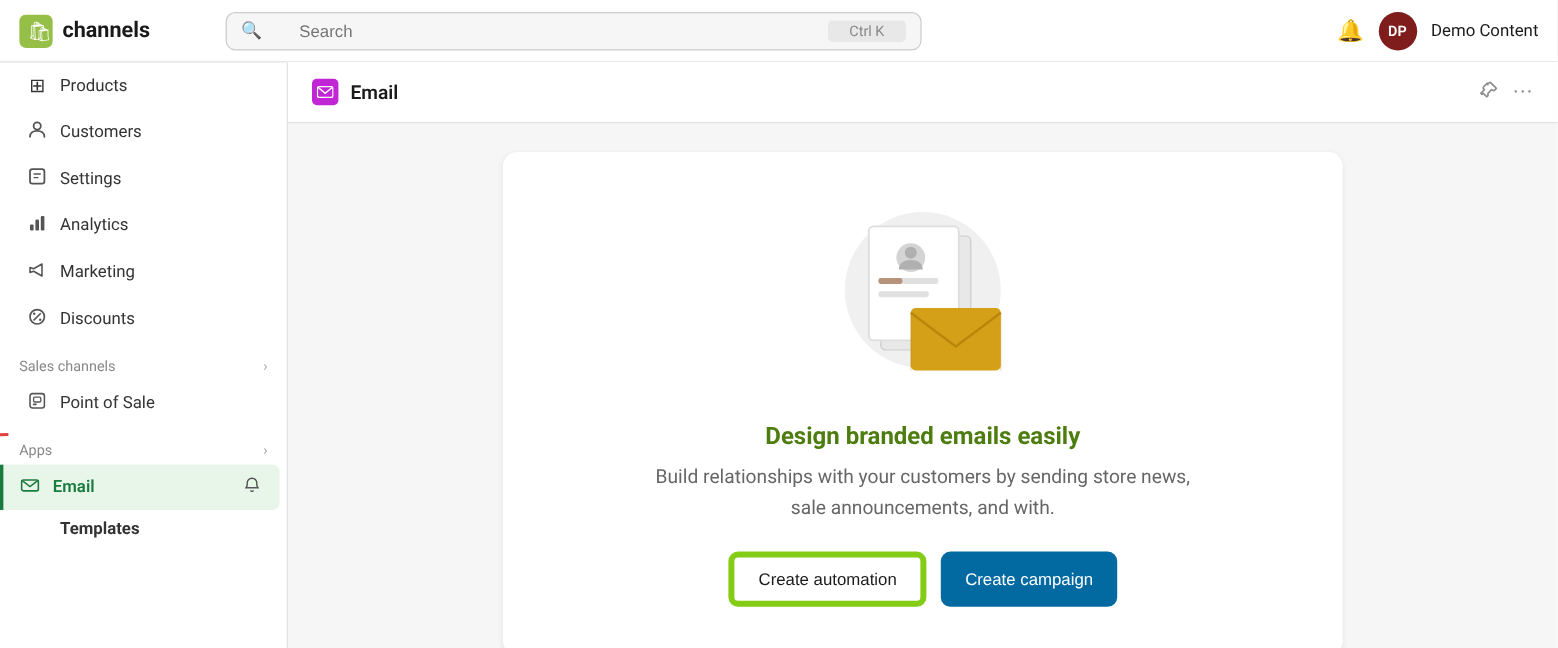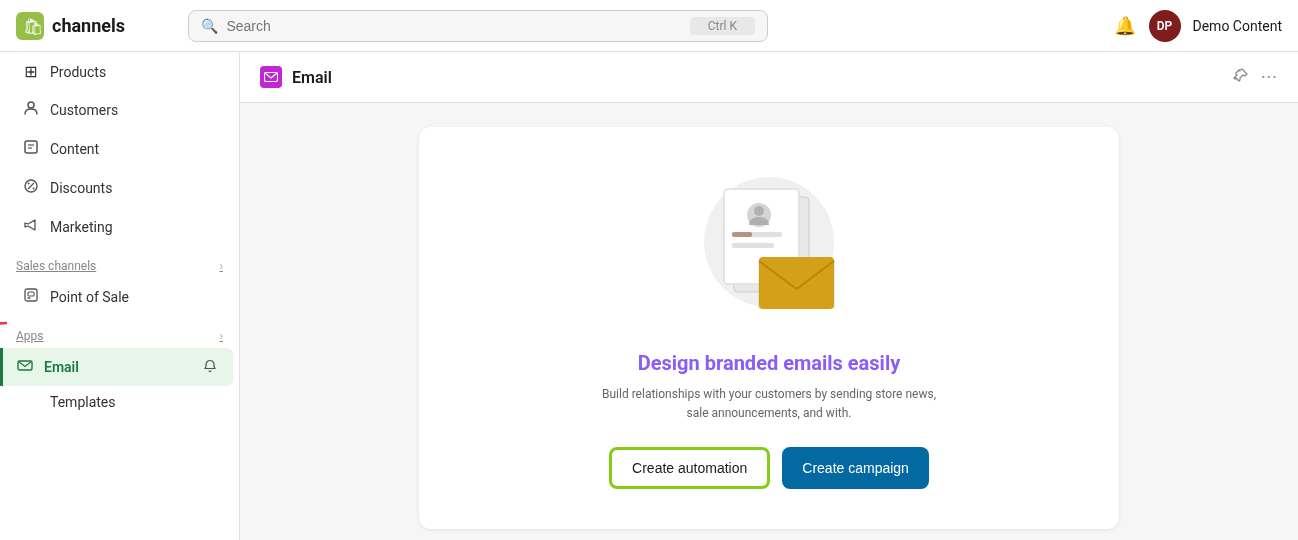--- a/index.html
+++ b/index.html
@@ -39,20 +39,21 @@
       padding: 6px 12px;
       gap: 8px;
     }
     .search-bar input {
       border: none;
       background: transparent;
       outline: none;
       flex: 1;
       font-size: 14px;
       color: #555;
+      margin-left: 23px;
     }
     .search-shortcut {
       font-size: 12px;
       color: #888;
       background: #e8e8e8;
       padding: 2px 18px;
       border-radius: 4px;
     }
     .topbar-right {
       margin-left: auto;
@@ -128,35 +129,35 @@
       margin-left: auto;
       font-size: 14px;
       color: #888;
     }
     .section-label {
       font-size: 12px;
       color: #888;
       padding: 12px 16px 4px 16px;
       display: flex;
       justify-content: space-between;
-      text-decoration: underline;
     }
     .section-label .expand-icon {
       font-size: 12px;
       color: #aaa;
     }
     .sub-nav-item {
       display: flex;
       align-items: center;
       padding: 7px 16px 7px 44px;
       cursor: pointer;
       font-size: 14px;
       color: #333;
       border-radius: 6px;
       margin: 1px 6px;
+      font-weight: bold;
     }
 
     
     .content-area {
       flex: 1;
       background: #f6f6f7;
       overflow-y: auto;
       display: flex;
       flex-direction: column;
     }
@@ -219,37 +220,37 @@
     }
     .email-illustration {
       width: 180px;
       height: 160px;
       margin: 0 auto 24px auto;
       position: relative;
     }
     .card-title {
       font-size: 20px;
       font-weight: 700;
-      color: #8b5cf6;
+      color: #4d7c0f;
       margin-bottom: 10px;
     }
     .card-desc {
-      font-size: 12px;
+      font-size: 16px;
       color: #666;
       line-height: 1.6;
       margin-bottom: 24px;
     }
     .card-actions {
       display: flex;
       gap: 12px;
       justify-content: center;
     }
     .btn-secondary {
       padding: 10px 20px;
-      border: 3px solid #84cc16;
+      border: 5px solid #84cc16;
       background: #fff;
       border-radius: 8px;
       font-size: 14px;
       font-weight: 500;
       cursor: pointer;
       color: #1a1a1a;
     }
     .btn-primary {
       padding: 10px 20px;
       border: none;
@@ -310,43 +311,53 @@
     </div>
 
     <div class="nav-item">
       <span class="nav-icon">
         <svg width="16" height="16" viewBox="0 0 16 16" fill="none">
             <rect x="2" y="2" width="12" height="12" rx="2" stroke="#555" stroke-width="1.5"></rect>
             <line x1="5" y1="6" x2="11" y2="6" stroke="#555" stroke-width="1.2"></line>
             <line x1="5" y1="9" x2="9" y2="9" stroke="#555" stroke-width="1.2"></line>
           </svg>
       </span>
-      <span>Content</span>
-    </div>
-
+      <span>Settings</span>
+    </div>
+
+    <div class="nav-item">
+      <span class="nav-icon">
+        <svg width="16" height="16" viewBox="0 0 16 16" fill="none">
+            <rect x="2" y="9" width="3" height="5" fill="#555" rx="1"></rect>
+            <rect x="6.5" y="5" width="3" height="9" fill="#555" rx="1"></rect>
+            <rect x="11" y="2" width="3" height="12" fill="#555" rx="1"></rect>
+          </svg>
+      </span>
+      <span>Analytics</span>
+    </div>
+
+    <div class="nav-item">
+      <span class="nav-icon">
+        <svg width="16" height="16" viewBox="0 0 16 16" fill="none">
+            <path d="M2 6v4l3-1 7 4V3L5 7 2 6z" stroke="#555" stroke-width="1.3" stroke-linejoin="round"></path>
+          </svg>
+      </span>
+      <span>Marketing</span>
+    </div>
 
     <div class="nav-item">
       <span class="nav-icon">
         <svg width="16" height="16" viewBox="0 0 16 16" fill="none">
             <circle cx="8" cy="8" r="6" stroke="#555" stroke-width="1.4"></circle>
             <line x1="5" y1="11" x2="11" y2="5" stroke="#555" stroke-width="1.3"></line>
             <circle cx="5.5" cy="5.5" r="1" fill="#555"></circle>
             <circle cx="10.5" cy="10.5" r="1" fill="#555"></circle>
           </svg>
       </span>
       <span>Discounts</span>
-    </div>
-
-    <div class="nav-item">
-      <span class="nav-icon">
-        <svg width="16" height="16" viewBox="0 0 16 16" fill="none">
-            <path d="M2 6v4l3-1 7 4V3L5 7 2 6z" stroke="#555" stroke-width="1.3" stroke-linejoin="round"></path>
-          </svg>
-      </span>
-      <span>Marketing</span>
     </div>
 
     <div class="section-label">
       <span>Sales channels</span>
       <span class="expand-icon">›</span>
     </div>
 
 
     <div class="nav-item">
       <span class="nav-icon">

